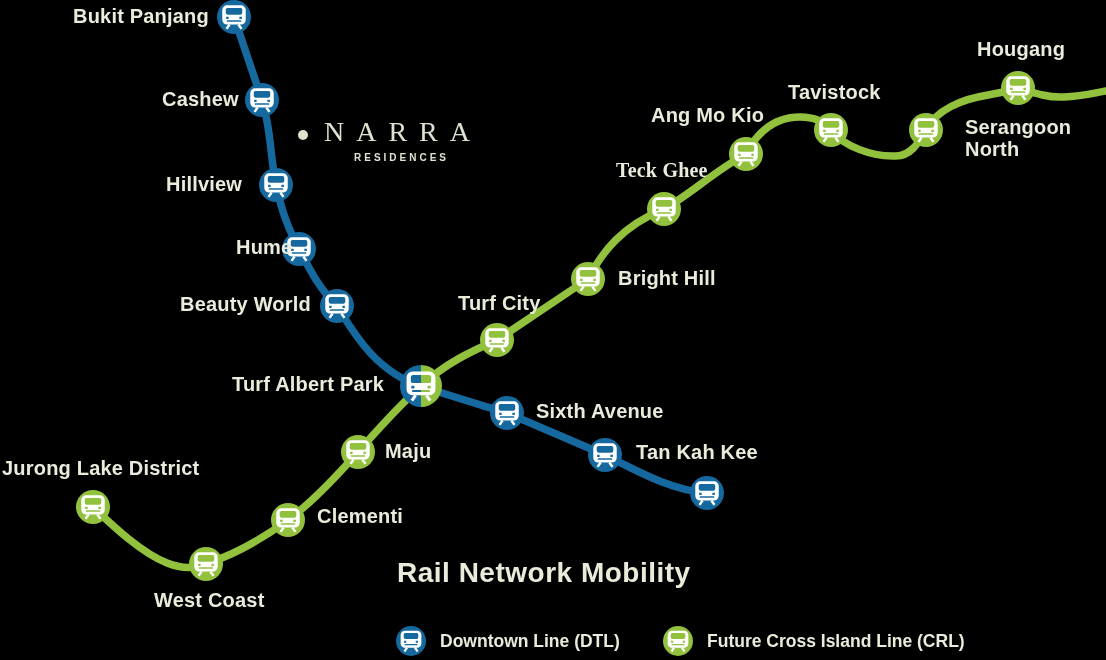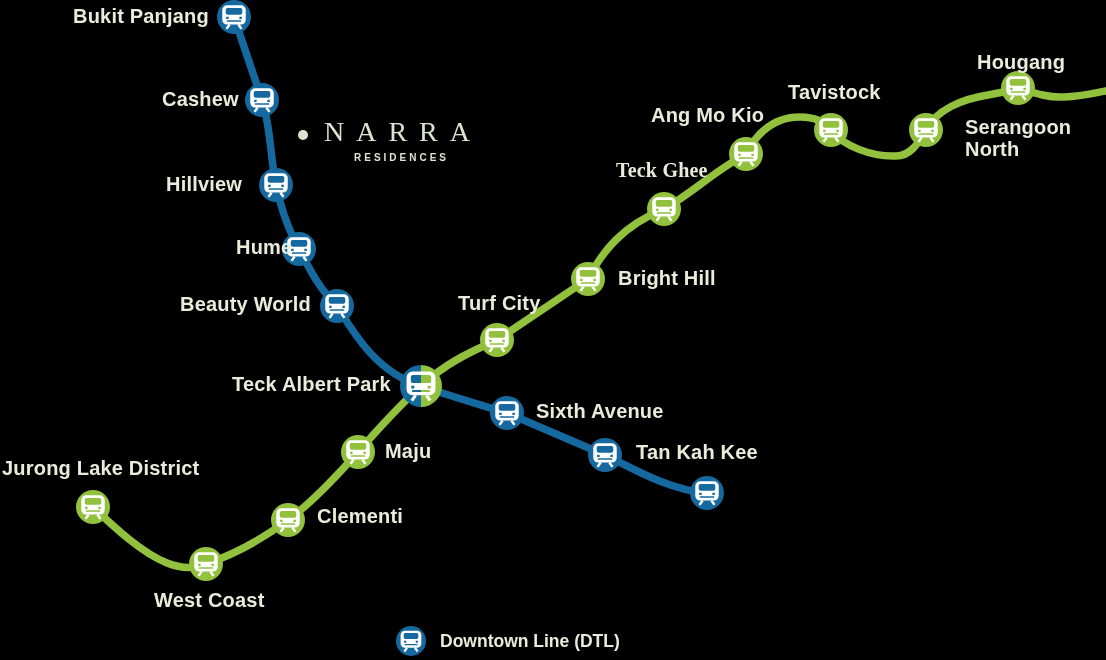--- a/index.html
+++ b/index.html
@@ -155,38 +155,46 @@
     <span class="brand-dot"></span>
     <span class="brand-name">NARRA</span>
     <span class="brand-sub">RESIDENCES</span>
   </div>
 
   <div class="station-label" style="left:73px;  top:6px;">Bukit Panjang</div>
   <div class="station-label" style="left:162px; top:89px;">Cashew</div>
   <div class="station-label" style="left:166px; top:174px;">Hillview</div>
   <div class="station-label" style="left:216px; top:237px;margin-left:20px;">Hume</div>
   <div class="station-label" style="left:180px; top:294px;">Beauty World</div>
-  <div class="station-label" style="left:232px; top:374px;">Teck Albert Park</div>
+  <div class="station-label" style="left:232px; top:374px;">Turf Albert Park</div>
   <div class="station-label" style="left:536px; top:401px;">Sixth Avenue</div>
   <div class="station-label" style="left:636px; top:442px;">Tan Kah Kee</div>
 
   <div class="station-label" style="left:2px;   top:458px;">Jurong Lake District</div>
   <div class="station-label" style="left:154px; top:590px;text-align:right;">West Coast</div>
   <div class="station-label" style="left:317px; top:506px;">Clementi</div>
   <div class="station-label" style="left:385px; top:441px;">Maju</div>
   <div class="station-label" style="left:458px; top:293px;">Turf City</div>
   <div class="station-label" style="left:618px; top:268px;">Bright Hill</div>
   <div class="station-label" style="left:616px; top:160px;font-family:Liberation Serif, serif;">Teck Ghee</div>
   <div class="station-label" style="left:651px; top:105px;">Ang Mo Kio</div>
   <div class="station-label" style="left:788px; top:82px;">Tavistock</div>
   <div class="station-label two-line" style="left:957px; top:117px;">Serangoon North</div>
-  <div class="station-label" style="left:977px; top:52px;">Hougang</div>
-
+  <div class="station-label" style="left:977px; top:39px;">Hougang</div>
+
+  <div class="map-title">Rail Network Mobility</div>
 
   <div class="legend-item" style="left:395px; top:625px;">
     <svg width="32" height="32" viewBox="-16 -16 32 32">
       <circle r="15" fill="#15699f"></circle>
         <use href="#train-glyph" transform="scale(1.22) translate(-12,-11)"></use>
     </svg>
     <span>Downtown Line (DTL)</span>
   </div>
+  <div class="legend-item" style="left:662px; top:625px;">
+    <svg width="32" height="32" viewBox="-16 -16 32 32">
+      <circle r="15" fill="#91c13d"></circle>
+        <use href="#train-glyph" transform="scale(1.22) translate(-12,-11)"></use>
+    </svg>
+    <span>Future Cross Island Line (CRL)</span>
+  </div>
 
 </div>
 
 </body></html>

